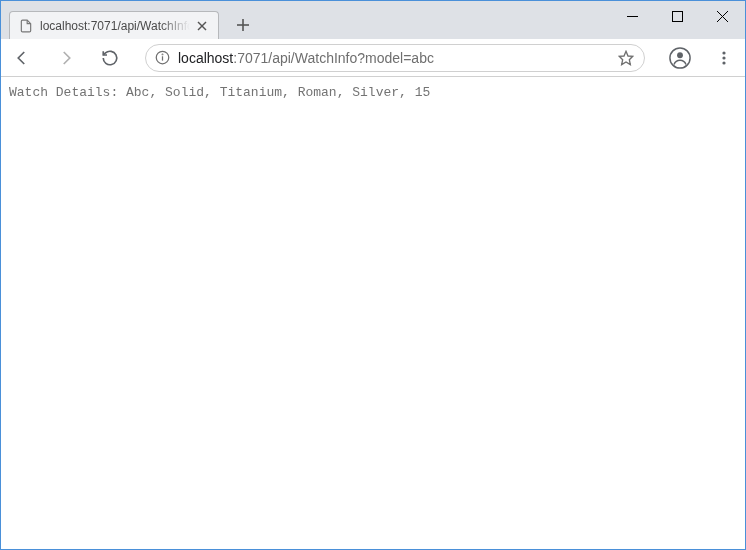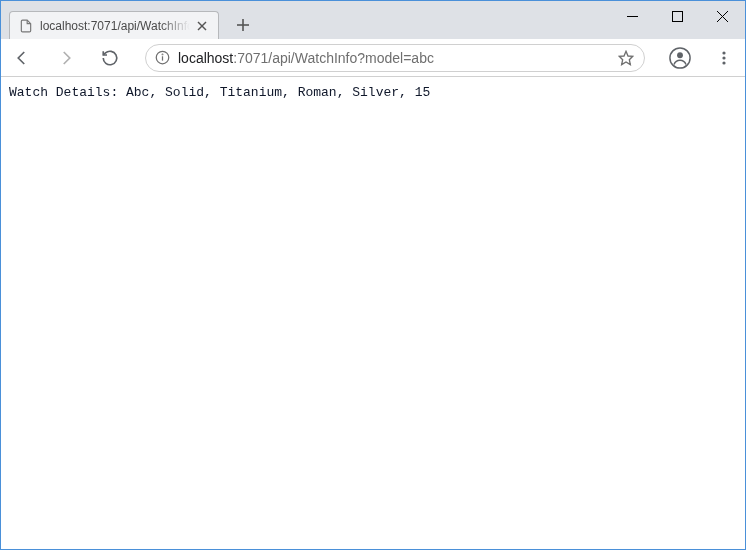--- a/index.html
+++ b/index.html
@@ -156,21 +156,21 @@
       display: flex;
       align-items: center;
       justify-content: center;
       color: #5f6368;
     }
     
     .content {
       padding: 8px 8px;
       font-family: "Consolas", "Courier New", monospace;
       font-size: 13px;
-      color: #0f172a;
+      color: #737373;
       white-space: pre;
     }
   </style>
 </head>
 <body>
 
 <div class="titlebar">
   <div class="tab-strip">
     <div class="tab">
       <span class="favicon">

